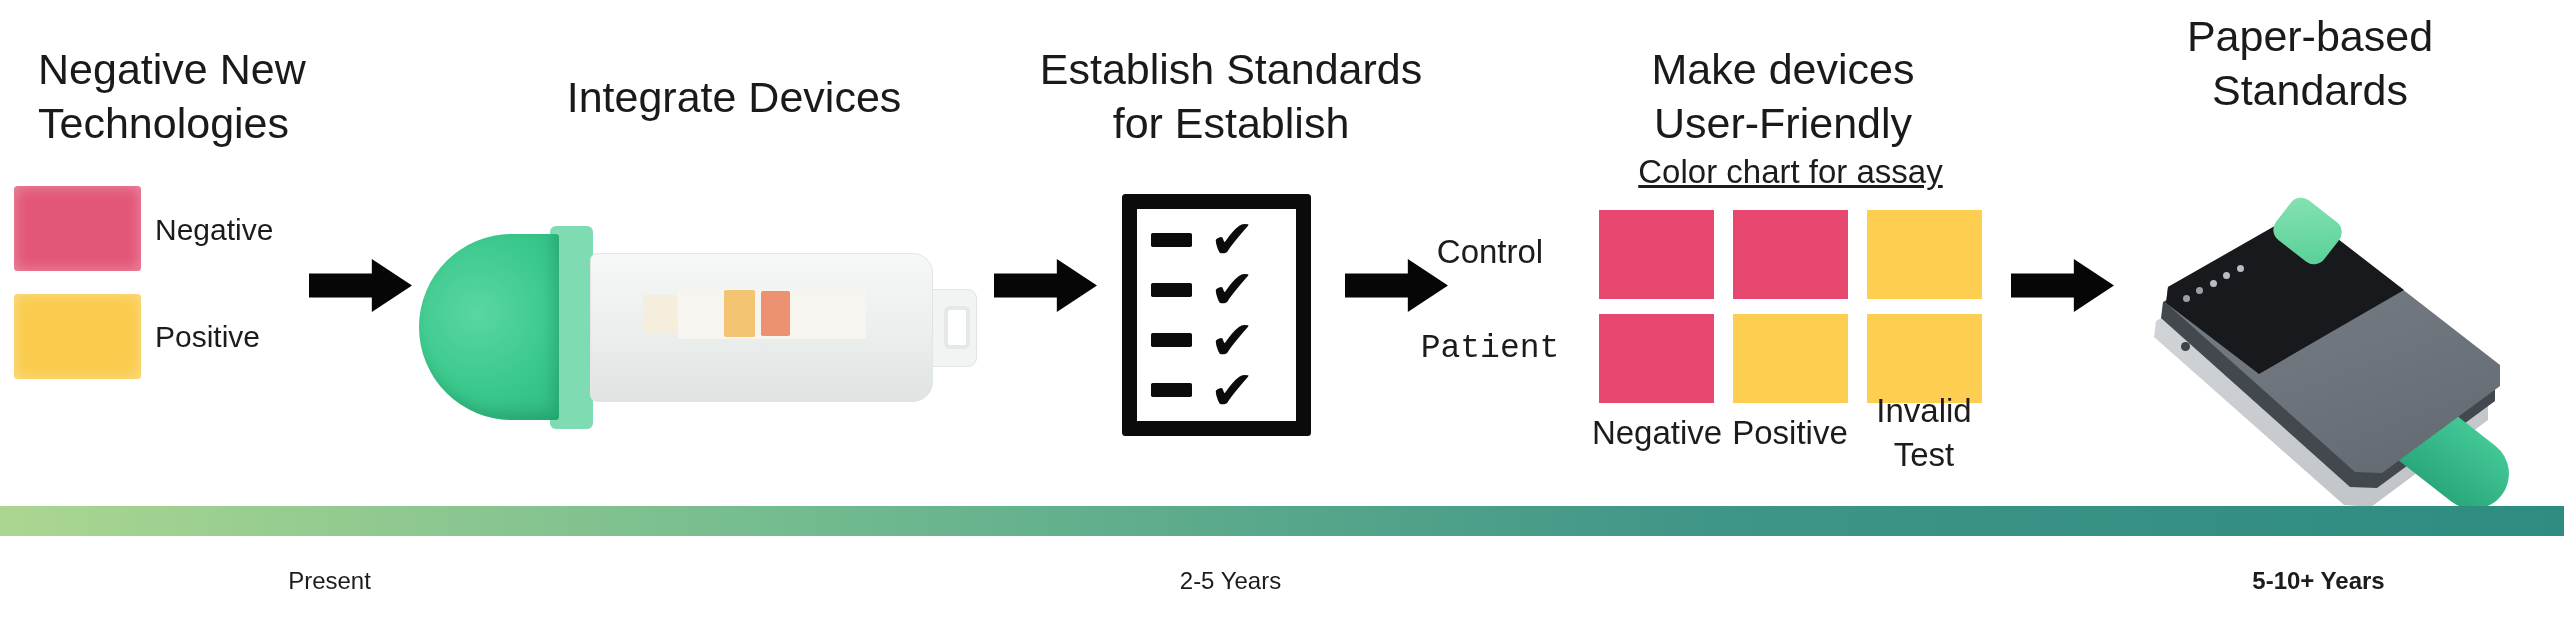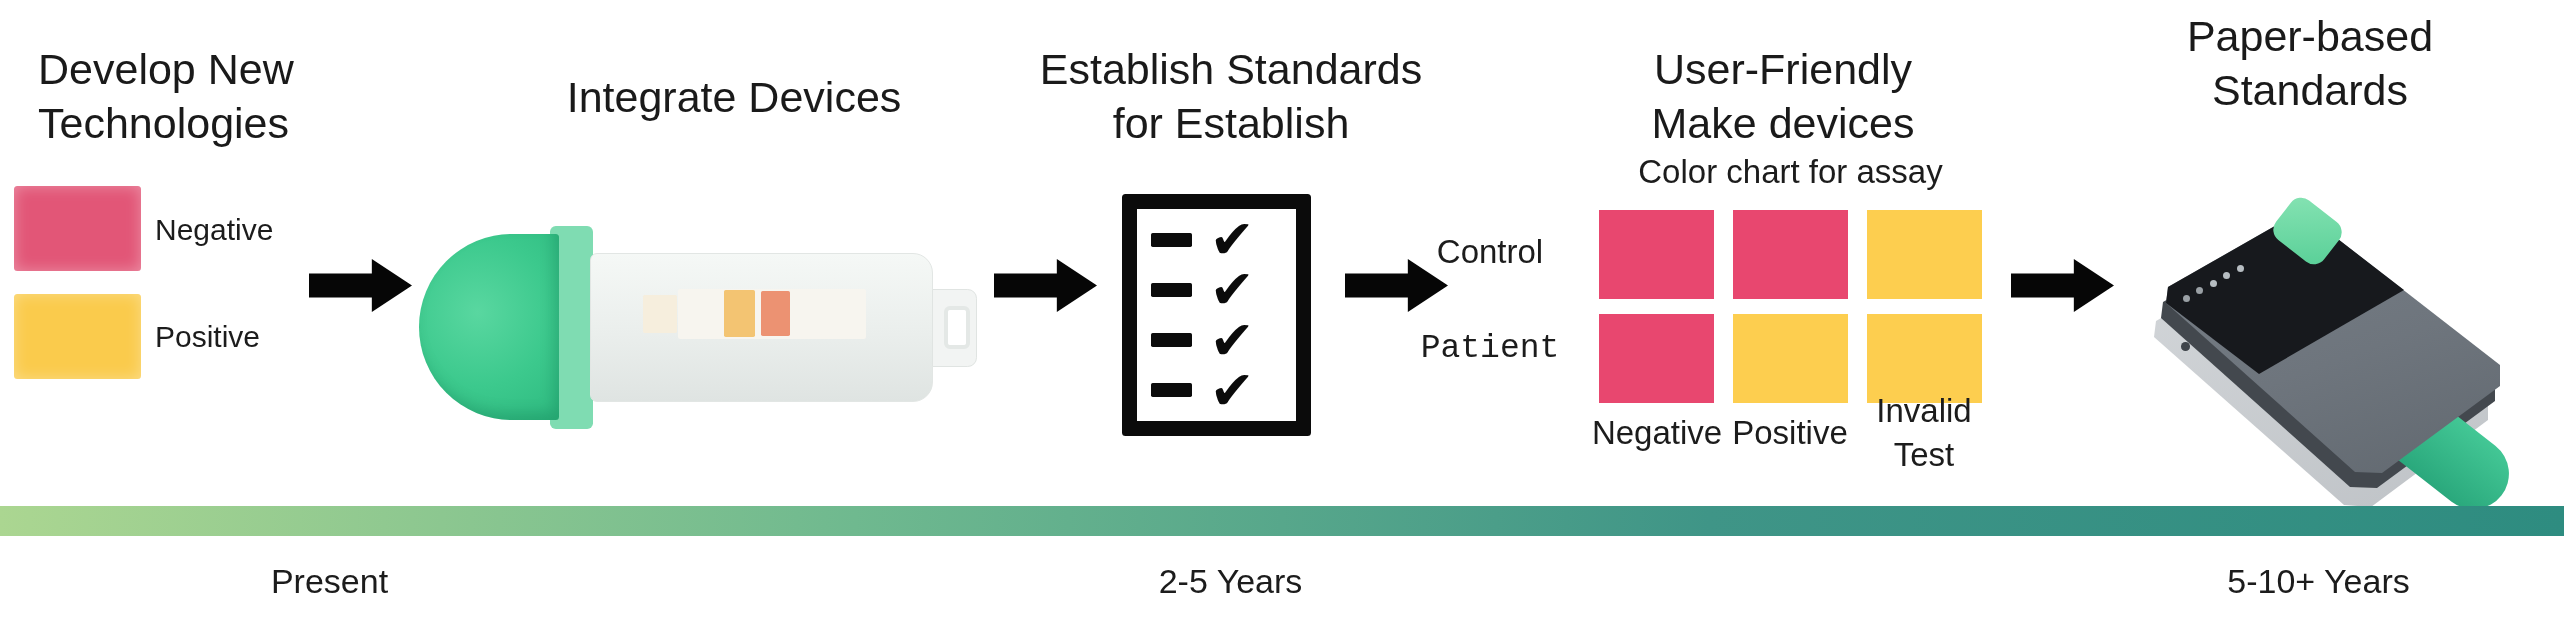--- a/index.html
+++ b/index.html
@@ -35,21 +35,21 @@
   .check-row{display:flex;align-items:center;}
   .check-dash{width:41px;height:13.4px;background:#0b0b0b;border-radius:1.7px;}
   .check-mark{font-family:"DejaVu Sans",sans-serif;font-size:54px;font-weight:700;color:#0b0b0b;
     line-height:41px;margin-left:17.5px;}
   
   .assay-grid{left:1599px;top:210px;display:grid;grid-template-columns:repeat(3,115px);
     grid-auto-rows:89px;column-gap:19px;row-gap:14.6px;}
   .assay-cell{width:115px;height:89px;}
   .side-label{font-size:33px;line-height:38px;width:184px;text-align:center;}
   .col-label{font-size:33px;line-height:44px;width:140px;text-align:center;}
-  .subtitle{font-size:33px;line-height:38px;width:361px;text-align:center;}
+  .subtitle{font-size:33px;line-height:38px;width:361px;text-align:center;text-decoration:underline;}
   
   .reader{left:2109px;top:157px;width:466px;height:350px;}
   .reader-base{left:0;top:0;width:466px;height:350px;
     clip-path:polygon(192px 96px,379px 242px,379px 263px,262px 350px,235px 348px,45px 180px,47px 164px,168px 94px);
     background:linear-gradient(160deg,#dadde0,#bdc1c5);}
   .reader-midedge{left:0;top:0;width:466px;height:350px;
     clip-path:polygon(198px 77px,386px 223px,386px 244px,268px 331px,241px 330px,52px 161px,54px 145px,175px 76px);
     background:#43484e;}
   .reader-strip{left:274px;top:201px;width:178px;height:71px;transform:rotate(38deg);transform-origin:0 0;
     border-radius:7px 36px 36px 7px;background:linear-gradient(180deg,#43c795,#2aa87c);}
@@ -62,27 +62,27 @@
     background:linear-gradient(160deg,#7b838b,#6e757d 55%,#5d646b);}
   .reader-band{left:0;top:0;width:466px;height:350px;
     clip-path:polygon(180px 61px,203px 62px,295px 133px,150px 217px,57px 146px,59px 130px);
     background:#17191d;}
   .reader-button{left:168px;top:49px;width:61px;height:50px;border-radius:13px;transform:rotate(38deg);
     background:linear-gradient(140deg,#86e3b3,#58cf97);}
   .reader-dot{width:7px;height:7px;border-radius:50%;background:#b7bdc2;}
   .reader-jack{left:72px;top:185px;width:8.7px;height:8.7px;border-radius:50%;background:#3f444a;}
   
   .timeline-bar{left:0;top:506px;width:2564px;height:30px;}
-  .tl-label{font-size:34px;line-height:38px;width:291px;text-align:center;top:562px;}
+  .tl-label{font-size:24px;line-height:38px;width:291px;text-align:center;top:562px;}
 </style>
 </head>
 <body>
 
 <div class="abs" style="left:38px;top:42px;">
-  <div class="stage-title">Develop New</div>
+  <div class="stage-title">Negative New</div>
   <div class="stage-title">Technologies</div>
 </div>
 <div class="abs swatch" style="left: 14px; top: 186px; background-color: rgb(226, 86, 119);"></div>
 <div class="abs swatch-label" style="left:155px;top:212px;">Negative</div>
 <div class="abs swatch" style="left: 14px; top: 294px; background-color: rgb(250, 203, 76);"></div>
 <div class="abs swatch-label" style="left:155px;top:319px;">Positive</div>
 
 <div class="abs flow-arrow" style="left: 309px; top: 258px; background: rgb(6, 6, 6);"></div>
 
 <div class="abs stage-title center" style="left:501px;top:70px;width:466px;">Integrate Devices</div>
@@ -123,22 +123,22 @@
   </div>
   <div class="check-row">
     <div class="check-dash"></div>
     <span class="check-mark">✔</span>
   </div>
 </div>
 
 <div class="abs flow-arrow" style="left: 1345px; top: 258px; background: rgb(6, 6, 6);"></div>
 
 <div class="abs stage-title center" style="left:1550px;top:42px;width:466px;">
+  <div>Make devices</div>
   <div>User-Friendly</div>
-  <div>Make devices</div>
 </div>
 <div class="abs subtitle" style="left:1610px;top:153px;">Color chart for assay</div>
 
 <div class="abs side-label" style="left:1398px;top:233px;">Control</div>
 <div class="abs side-label" style="left:1398px;top:330px;font-family:Liberation Mono, monospace;">Patient</div>
 
 <div class="abs assay-grid">
   <div class="assay-cell" style="background-color: rgb(232, 71, 111);"></div>
   <div class="assay-cell" style="background-color: rgb(232, 71, 111);"></div>
   <div class="assay-cell" style="background-color: rgb(253, 206, 79);"></div>
@@ -169,14 +169,14 @@
   <div class="abs reader-dot" style="left:87px;top:130px;background:#9aa0a5;"></div>
   <div class="abs reader-dot" style="left:101px;top:123px;"></div>
   <div class="abs reader-dot" style="left:114px;top:115px;"></div>
   <div class="abs reader-dot" style="left:128px;top:108px;"></div>
   <div class="abs reader-jack"></div>
 </div>
 
 <div class="abs timeline-bar" style="background: linear-gradient(90deg, rgb(171, 214, 145), rgb(111, 185, 143), rgb(63, 149, 135), rgb(46, 140, 128));"></div>
 <div class="abs tl-label" style="left:184px;">Present</div>
 <div class="abs tl-label" style="left:1085px;">2-5 Years</div>
-<div class="abs tl-label" style="left:2173px;">5-10+ Years</div>
+<div class="abs tl-label" style="left:2173px;font-weight:bold;">5-10+ Years</div>
 
 
 </body></html>

